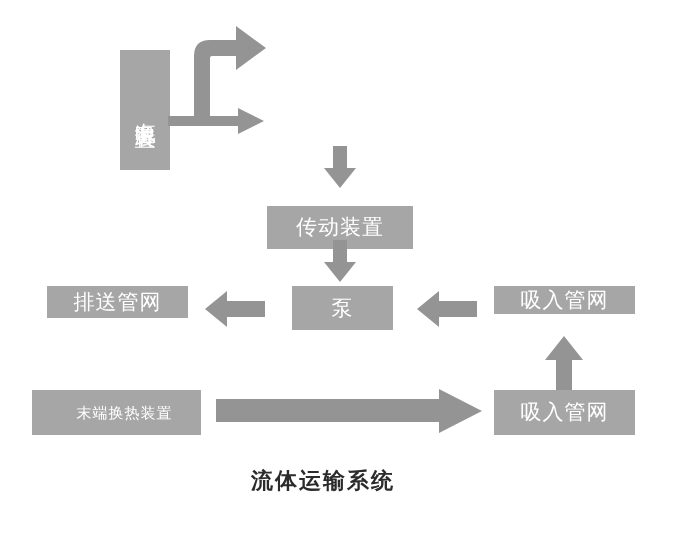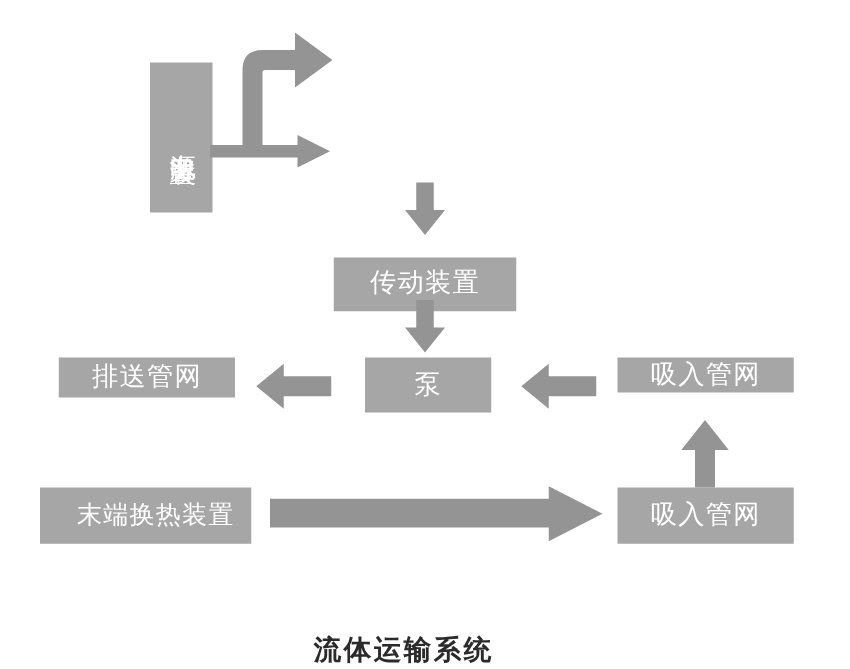--- a/index.html
+++ b/index.html
@@ -33,42 +33,41 @@
     box-sizing: border-box;
     user-select: none;
   }
   .node.vertical {
     writing-mode: vertical-rl;
     text-orientation: upright;
     letter-spacing: 2px;
     padding: 4px 0;
   }
   .node.small-text {
-    font-size: 20px;
+    font-size: 15px;
     padding-left: 16px;
   }
   .arrow {
     position: absolute;
   }
   .arrow svg {
     display: block;
     width: 100%;
     height: 100%;
     overflow: visible;
   }
   .caption {
     position: absolute;
     font-family: "Liberation Serif", "DejaVu Serif", serif;
     font-size: 22px;
     font-weight: 700;
     color: #2b2b2b;
     letter-spacing: 2px;
     white-space: nowrap;
     user-select: none;
-    margin-top: 39px;
   }
 </style>
 </head>
 <body>
 
 <div id="canvas">
 
   <div class="node vertical" style="left:120px; top:50px; width:50px; height:120px;">
     <span>电源装置</span>
   </div>

